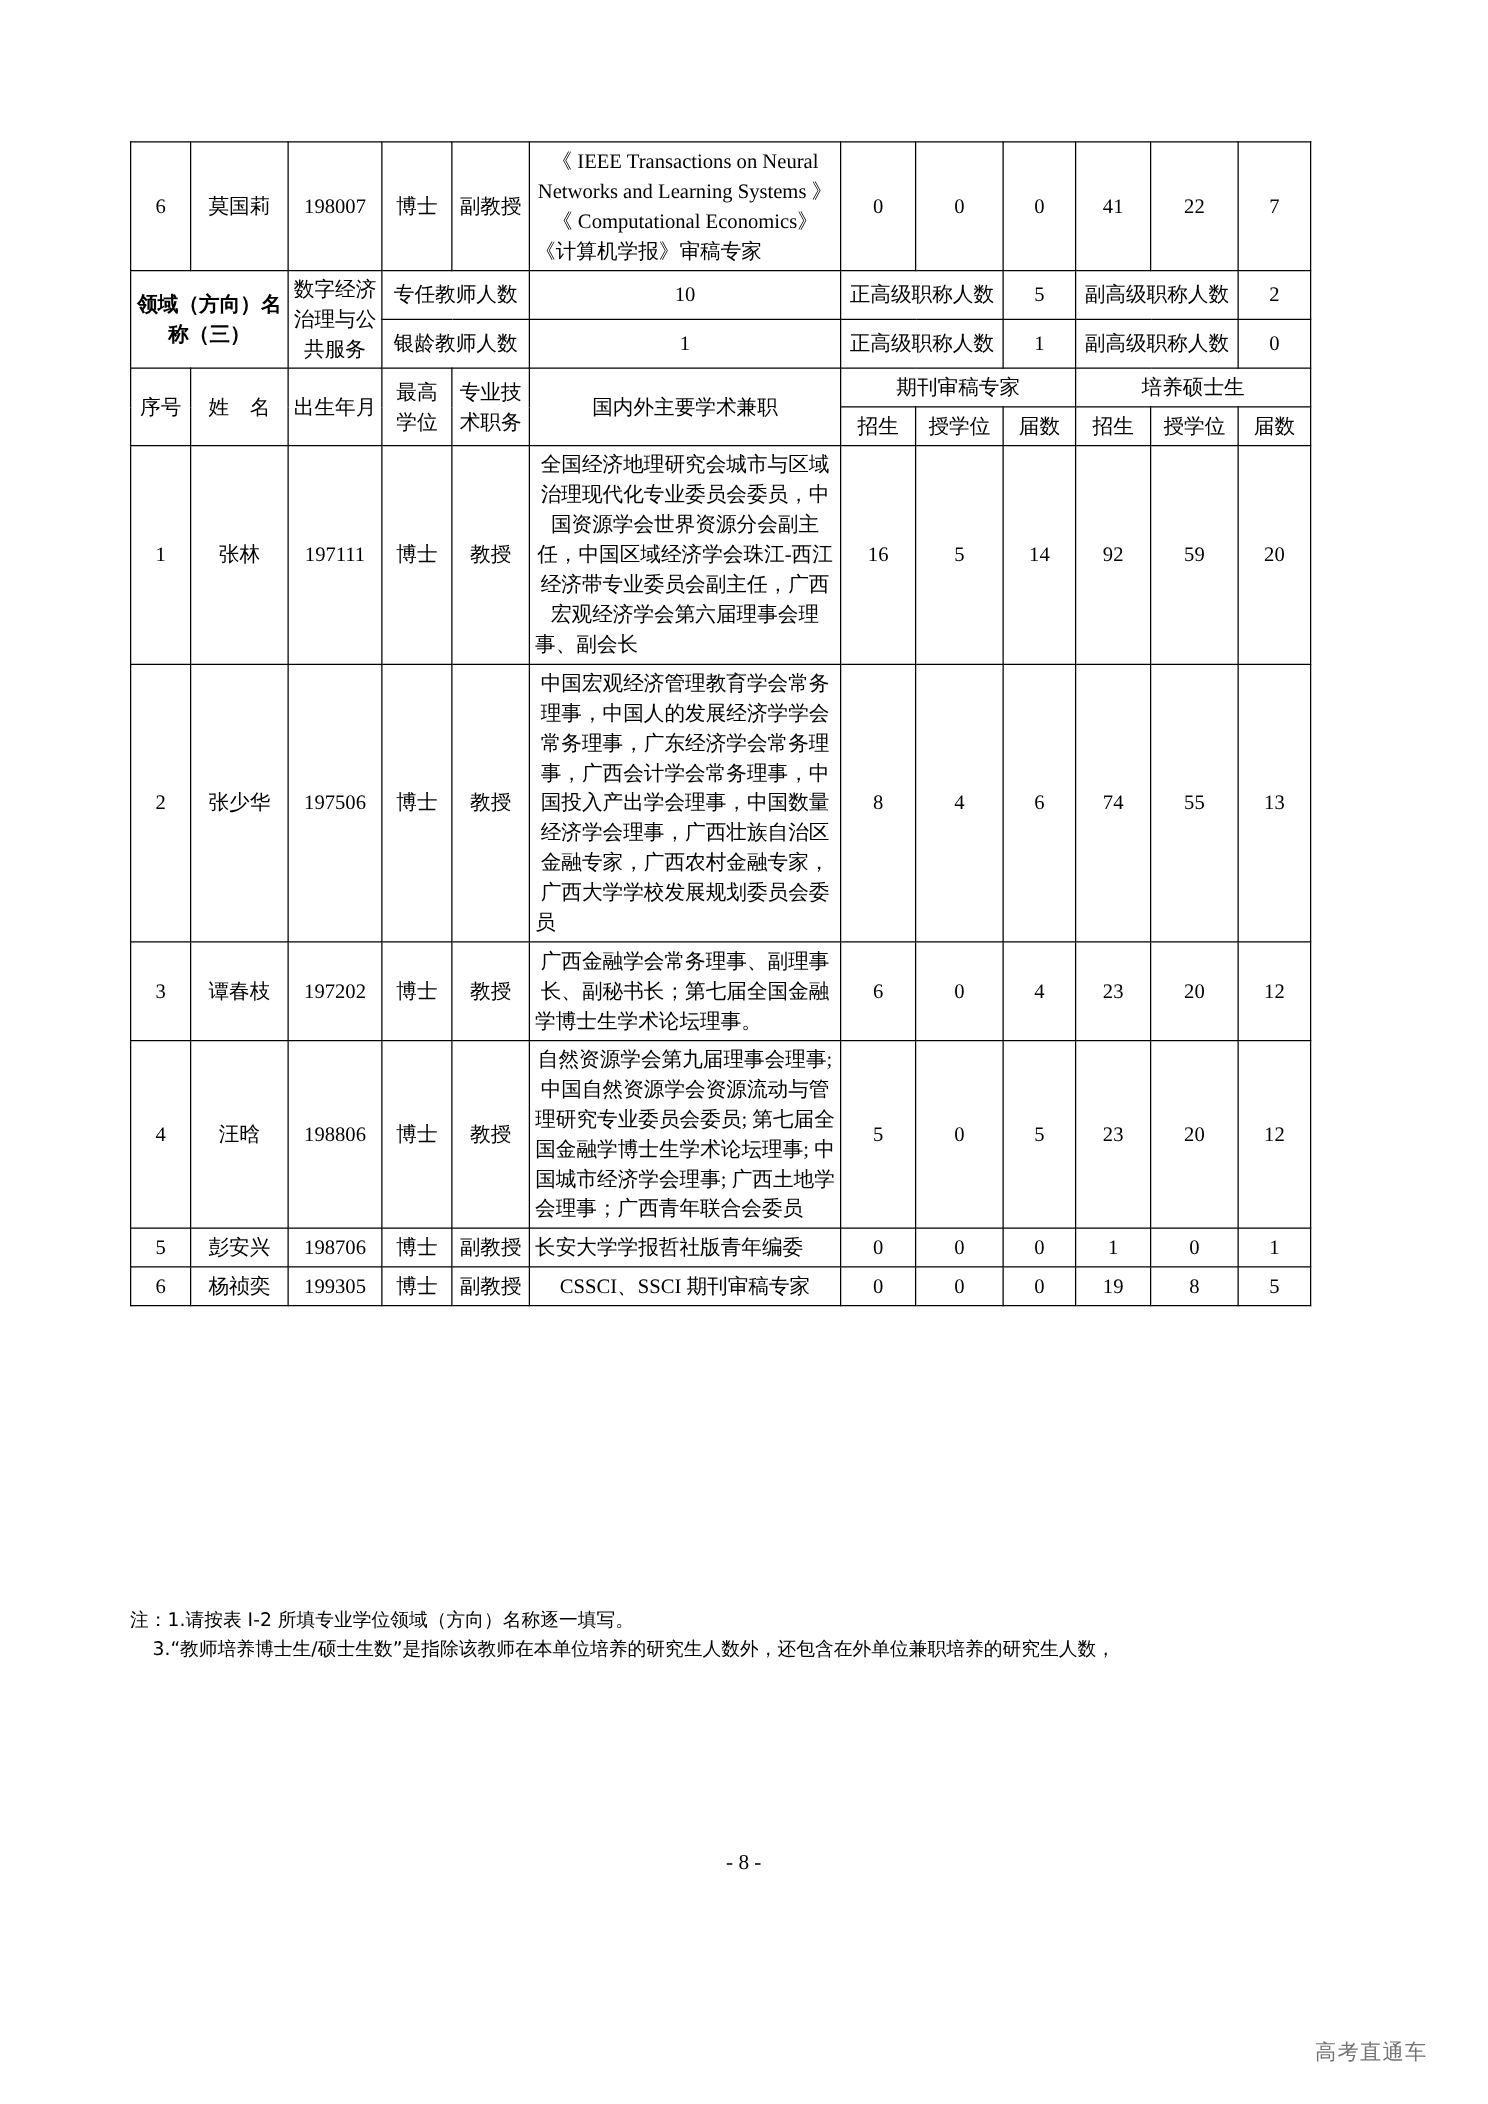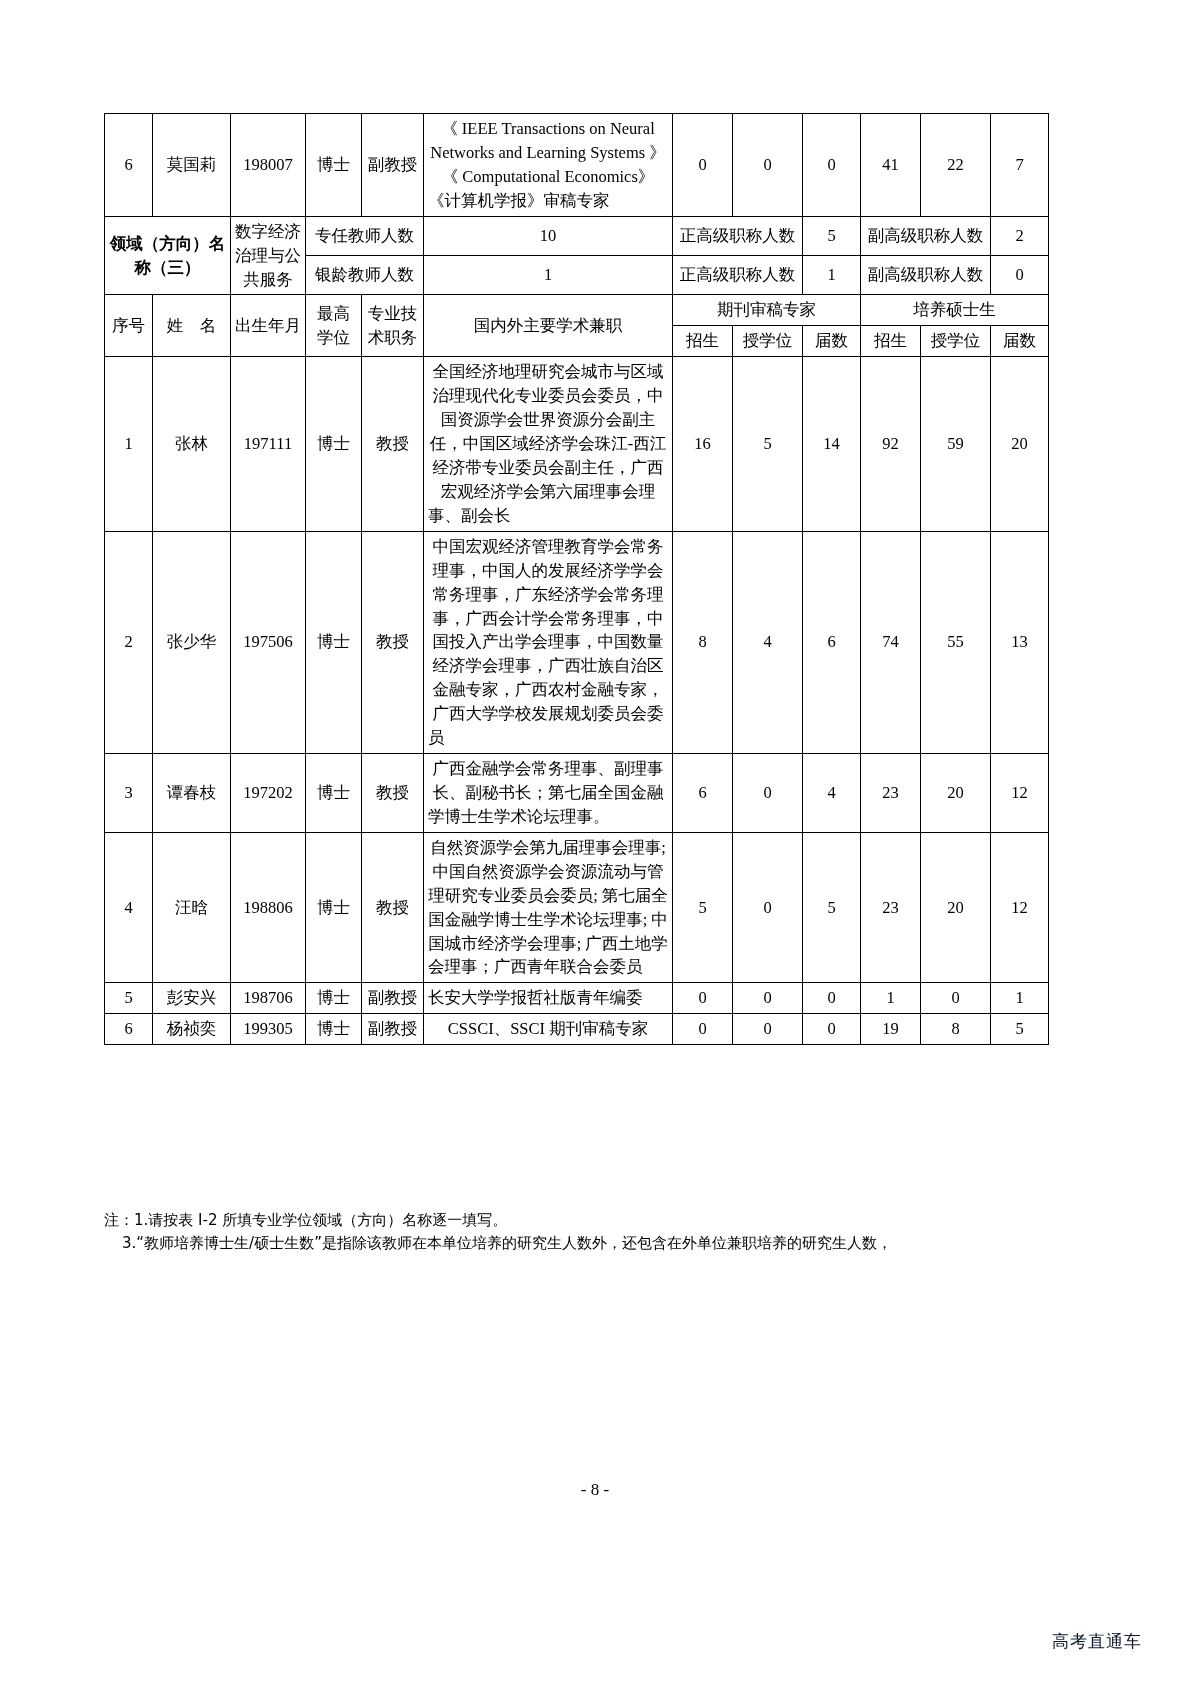--- a/index.html
+++ b/index.html
@@ -53,21 +53,21 @@
     text-align-last: left;
     font-family: "Liberation Serif", serif;
     font-size: 16.5px;
     line-height: 1.5;
   }
   .two-line { line-height: 1.3; }
 
   .notes {
     position: absolute;
     left: 104px;
-    top: 1209px;
+    top: 1285px;
     width: 920px;
     font-family: "DejaVu Sans", sans-serif;
     font-size: 15px;
     line-height: 1.55;
     color: #000;
   }
   .notes .row { display: block; }
   .notes .ind1 { padding-left: 0px; }
   .notes .ind2 { padding-left: 28px; }
   .notes .ind3 { padding-left: 18px; }
@@ -81,21 +81,21 @@
     text-align: center;
     font-size: 17px;
     font-family: "Liberation Serif", serif;
   }
   .watermark {
     position: absolute;
     right: 48px;
     bottom: 30px;
     font-family: "DejaVu Sans", sans-serif;
     font-size: 17px;
-    color: #0f172a;
+    color: #737373;
     letter-spacing: 1px;
   }
   .vtitle {
     font-family: "DejaVu Sans", sans-serif;
     font-weight: bold;
     font-size: 16px;
     line-height: 1.5;
   }
 </style>
 </head>

